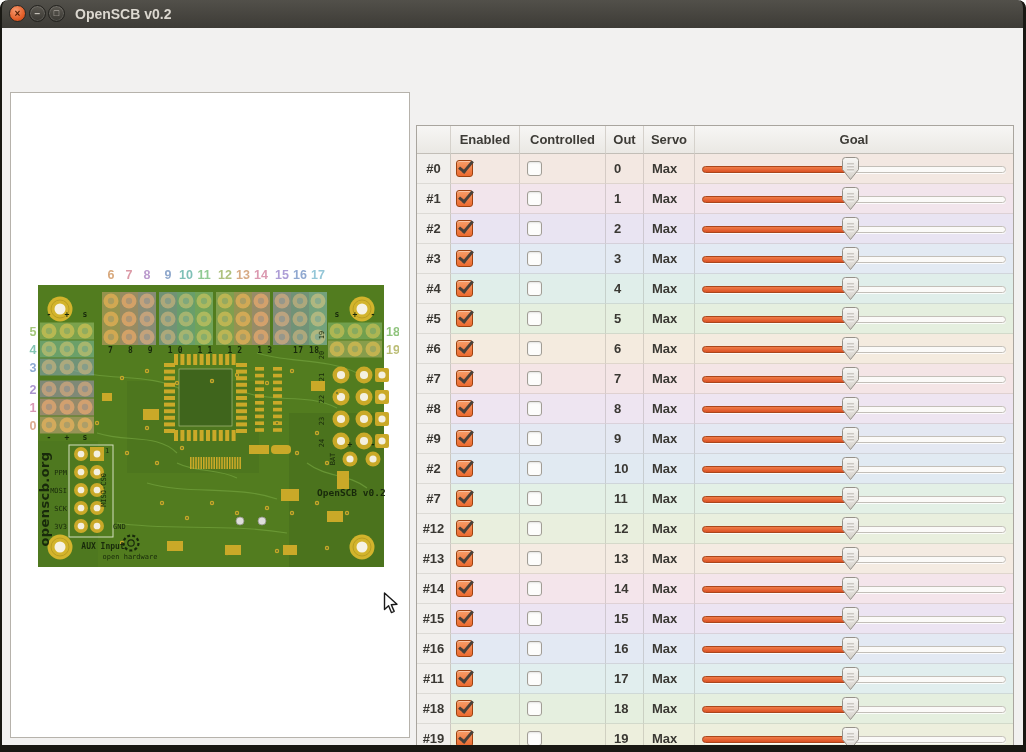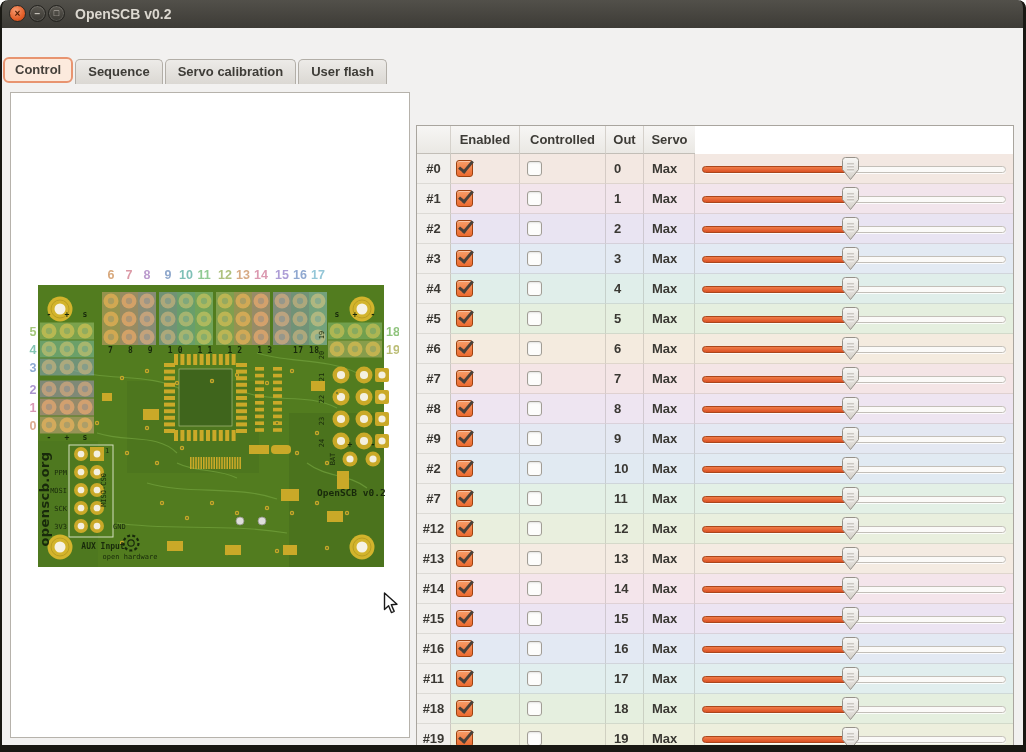--- a/index.html
+++ b/index.html
@@ -82,21 +82,20 @@
     <div class="wbtn min">
         <span>−</span>
       </div>
     <div class="wbtn max">
         <span>□</span>
       </div>
     <div class="title">OpenSCB v0.2</div>
   </div>
 
 
-  <div class="tabbar"><div class="tab active">Control</div><div class="tab inactive">Sequence</div><div class="tab inactive">Servo calibration</div><div class="tab inactive">User flash</div></div>
 
   <div class="content">
     <div class="left-panel">
       <svg id="pcb" width="372" height="308" viewBox="0 0 372 308">
         <g id="pcb-base">
           <rect x="11" y="22" width="346" height="282" fill="#527c1f"></rect>
           <rect x="100" y="118" width="132" height="92" fill="#4d761e"></rect>
           <rect x="262" y="150" width="95" height="154" fill="#4b731d"></rect>
           <rect x="11" y="178" width="60" height="126" fill="#4e781f"></rect>
           <g stroke="#6f9d3a" stroke-width="1.1" fill="none" opacity=".8">
@@ -537,20 +536,21 @@
       </svg>
     </div>
 
     <div class="table">
       <div class="thead">
         <div class="th"></div>
         <div class="th">Enabled</div>
         <div class="th">Controlled</div>
         <div class="th">Out</div>
         <div class="th">Servo</div>
+        <div class="th">Goal</div>
       </div>
       <div class="tbody">
   <div class="trow">
     <div class="cell gutter">#0</div>
     <div class="cell c-en" style="background: rgb(243, 232, 226);">
               <span class="cb on"></span>
             </div>
     <div class="cell c-ctl" style="background: rgb(243, 232, 226);">
               <span class="cb off"></span>
             </div>

